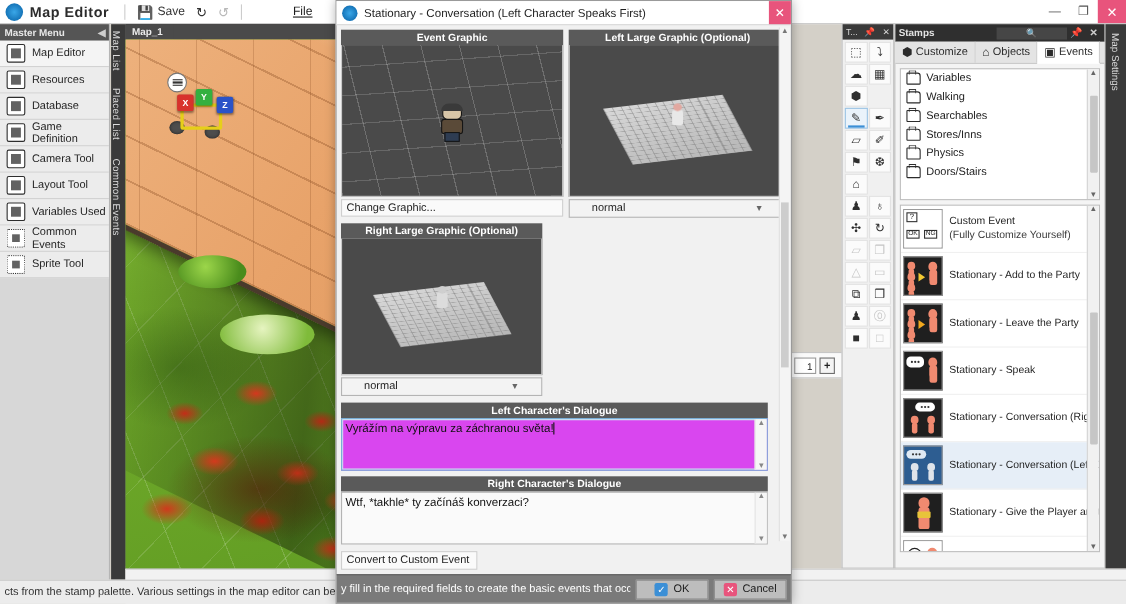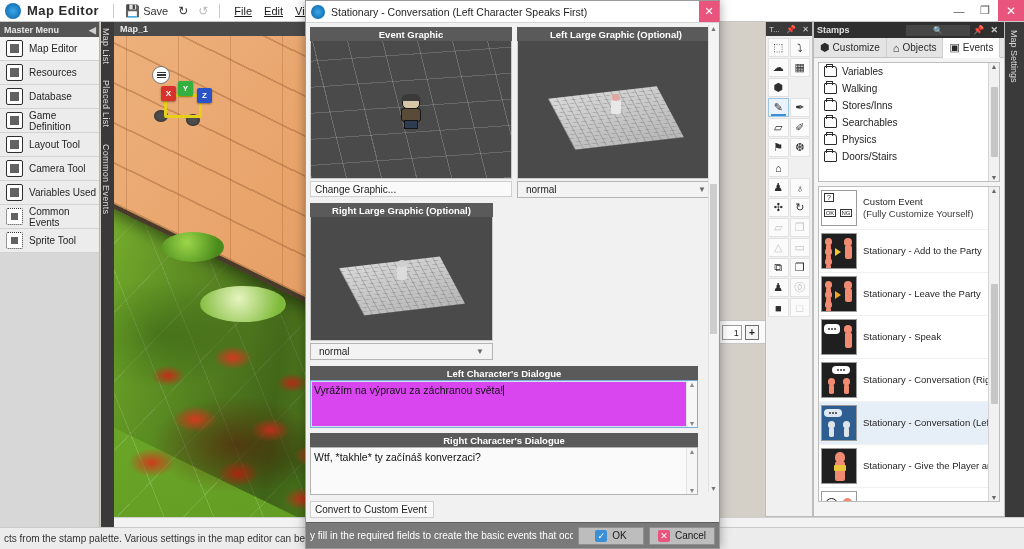--- a/index.html
+++ b/index.html
@@ -35,21 +35,21 @@
   .tb-sep { width: 1px; height: 14px; background: #cccccc; margin: 0 6px; }
   .tb-btn {
     display: flex; align-items: center; gap: 3px;
     padding: 1px 5px; height: 18px; font-size: 11px;
     white-space: nowrap; color: #333;
   }
   .tb-btn .gly { font-size: 12px; line-height: 1; }
   .tb-btn.dim { color: #b9b9b9; }
   .menus { display: flex; align-items: center; gap: 12px; margin-left: 8px; }
   .menu-item { font-size: 11px; color: #1b1b1b; white-space: nowrap; }
-  .menu-item u { text-decoration: underline; }
+  .menu-item u { text-decoration: underline; margin-left: 32px; }
   .topbar-right {
     margin-left: auto; display: flex; align-items: center; height: 22px;
   }
   .wbtn {
     width: 26px; height: 21px; display: flex; align-items: center; justify-content: center;
     font-size: 11px; color: #555;
   }
   .wbtn.close { background: #e8547c; color: #fff; font-size: 12px; }
 
   
@@ -429,21 +429,21 @@
   }
   .pf-h { position: absolute; left: 1px; top: 0; width: 8px; height: 7px; background: #e2a8a0; border-radius: 50%; }
   .pf-b { position: absolute; left: 0px; top: 6px; width: 10px; height: 14px; background: #e8e8e8; border-radius: 2px; }
 
   .btn-flat {
     height: 16px; background: #fafafa; border: 1px solid #cfcfcf;
     display: flex; align-items: center; padding-left: 4px; font-size: 10px; color: #222;
   }
   .combo {
     height: 17px; background: #f3f3f3; border: 1px solid #b4b4b4;
-    display: flex; align-items: center; padding: 0 8px; font-size: 10px; color: #1f1f1f;
+    display: flex; align-items: center; padding: 0 20px; font-size: 10px; color: #1f1f1f;
   }
   .combo .caret { margin-left: auto; font-size: 8px; color: #666; }
 
   .ta-wrap { position: relative; }
   .ta {
     width: 100%; height: 48px; background: #fafafa; border: 1px solid #b4b4b4;
     font-size: 10.5px; color: #111; padding: 2px 14px 2px 3px;
     line-height: 1.35; white-space: pre-wrap; overflow: hidden;
   }
   .ta.focused { border: 1px solid #7aaed6; background: #d946ef; box-shadow: inset 0 0 0 1px #cfe3f2; }
@@ -525,25 +525,25 @@
     <div class="mm-item">
       <span class="mm-ico"></span>
       <span>Database</span>
     </div>
     <div class="mm-item">
       <span class="mm-ico"></span>
       <span>Game Definition</span>
     </div>
     <div class="mm-item">
       <span class="mm-ico"></span>
-      <span>Layout Tool</span>
+      <span>Camera Tool</span>
     </div>
     <div class="mm-item">
       <span class="mm-ico"></span>
-      <span>Camera Tool</span>
+      <span>Layout Tool</span>
     </div>
     <div class="mm-item">
       <span class="mm-ico"></span>
       <span>Variables Used</span>
     </div>
     <div class="mm-item">
       <span class="mm-ico dotted"></span>
       <span>Common Events</span>
     </div>
     <div class="mm-item">
@@ -665,25 +665,25 @@
           <div class="folder-row">
             <span class="folder-ico"></span>
             <span>Variables</span>
           </div>
           <div class="folder-row">
             <span class="folder-ico"></span>
             <span>Walking</span>
           </div>
           <div class="folder-row">
             <span class="folder-ico"></span>
-            <span>Stores/Inns</span>
+            <span>Searchables</span>
           </div>
           <div class="folder-row">
             <span class="folder-ico"></span>
-            <span>Searchables</span>
+            <span>Stores/Inns</span>
           </div>
           <div class="folder-row">
             <span class="folder-ico"></span>
             <span>Physics</span>
           </div>
           <div class="folder-row">
             <span class="folder-ico"></span>
             <span>Doors/Stairs</span>
           </div>
         </div>

